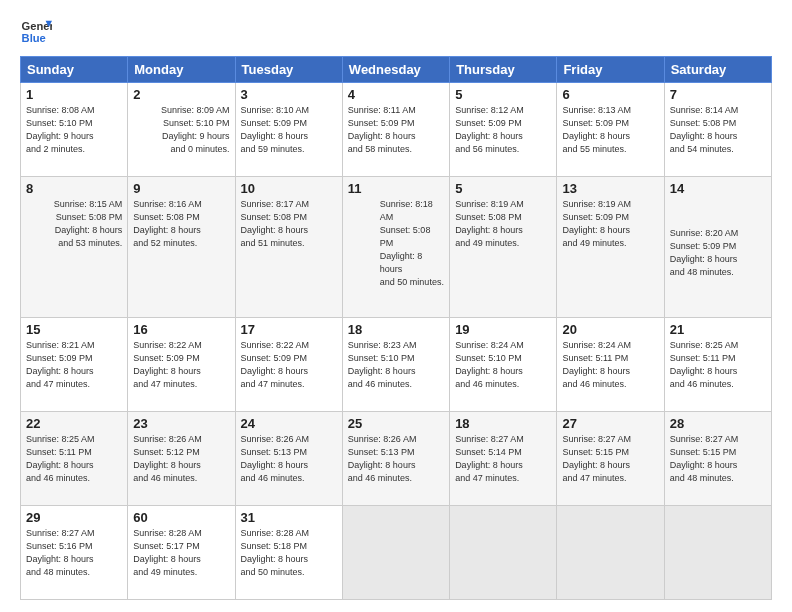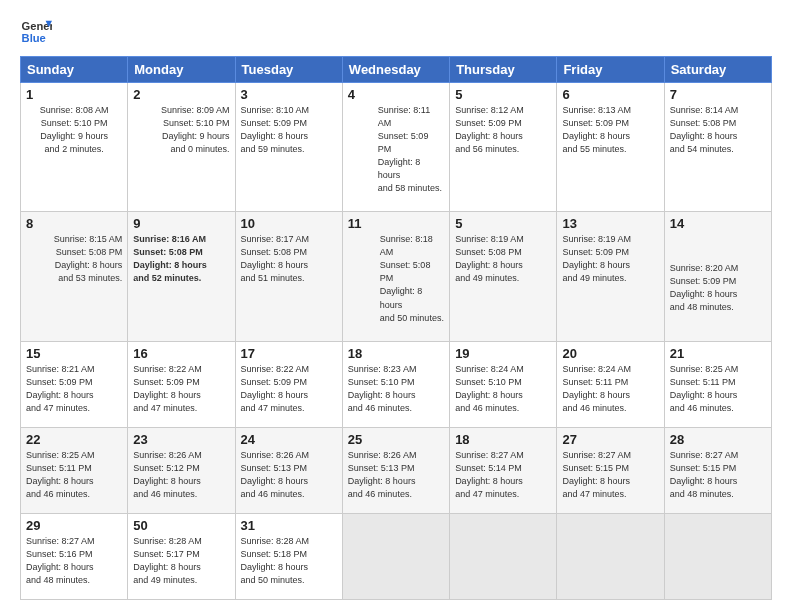--- a/index.html
+++ b/index.html
@@ -116,42 +116,42 @@
           <th>Wednesday</th>
           <th>Thursday</th>
           <th>Friday</th>
           <th>Saturday</th>
         </tr>
     </thead>
     <tbody id="calendar-body">
         <tr>
           <td>
             <span class="day-num">1</span>
-            <div class="day-info" style="white-space: pre-line; text-align: center;">Sunrise: 8:08 AM
+            <div class="day-info" style="white-space: pre-line;">Sunrise: 8:08 AM
 Sunset: 5:10 PM
 Daylight: 9 hours
 and 2 minutes.</div>
           </td>
           <td>
             <span class="day-num">2</span>
             <div class="day-info" style="white-space: pre-line; text-align: right;">Sunrise: 8:09 AM
 Sunset: 5:10 PM
 Daylight: 9 hours
 and 0 minutes.</div>
           </td>
           <td>
             <span class="day-num">3</span>
             <div class="day-info" style="white-space: pre-line;">Sunrise: 8:10 AM
 Sunset: 5:09 PM
 Daylight: 8 hours
 and 59 minutes.</div>
           </td>
           <td>
             <span class="day-num">4</span>
-            <div class="day-info" style="white-space: pre-line; margin-left: 30px;">Sunrise: 8:11 AM
+            <div class="day-info" style="white-space: pre-line;">Sunrise: 8:11 AM
 Sunset: 5:09 PM
 Daylight: 8 hours
 and 58 minutes.</div>
           </td>
           <td>
             <span class="day-num">5</span>
             <div class="day-info" style="white-space: pre-line;">Sunrise: 8:12 AM
 Sunset: 5:09 PM
 Daylight: 8 hours
 and 56 minutes.</div>
@@ -174,21 +174,21 @@
         <tr>
           <td>
             <span class="day-num">8</span>
             <div class="day-info" style="white-space: pre-line; text-align: right;">Sunrise: 8:15 AM
 Sunset: 5:08 PM
 Daylight: 8 hours
 and 53 minutes.</div>
           </td>
           <td>
             <span class="day-num">9</span>
-            <div class="day-info" style="white-space: pre-line; font-weight: bold;">Sunrise: 8:16 AM
+            <div class="day-info" style="white-space: pre-line;">Sunrise: 8:16 AM
 Sunset: 5:08 PM
 Daylight: 8 hours
 and 52 minutes.</div>
           </td>
           <td>
             <span class="day-num">10</span>
             <div class="day-info" style="white-space: pre-line;">Sunrise: 8:17 AM
 Sunset: 5:08 PM
 Daylight: 8 hours
 and 51 minutes.</div>
@@ -326,21 +326,21 @@
         </tr>
         <tr>
           <td>
             <span class="day-num">29</span>
             <div class="day-info" style="white-space: pre-line;">Sunrise: 8:27 AM
 Sunset: 5:16 PM
 Daylight: 8 hours
 and 48 minutes.</div>
           </td>
           <td>
-            <span class="day-num">50</span>
+            <span class="day-num">60</span>
             <div class="day-info" style="white-space: pre-line;">Sunrise: 8:28 AM
 Sunset: 5:17 PM
 Daylight: 8 hours
 and 49 minutes.</div>
           </td>
           <td>
             <span class="day-num">31</span>
             <div class="day-info" style="white-space: pre-line;">Sunrise: 8:28 AM
 Sunset: 5:18 PM
 Daylight: 8 hours

